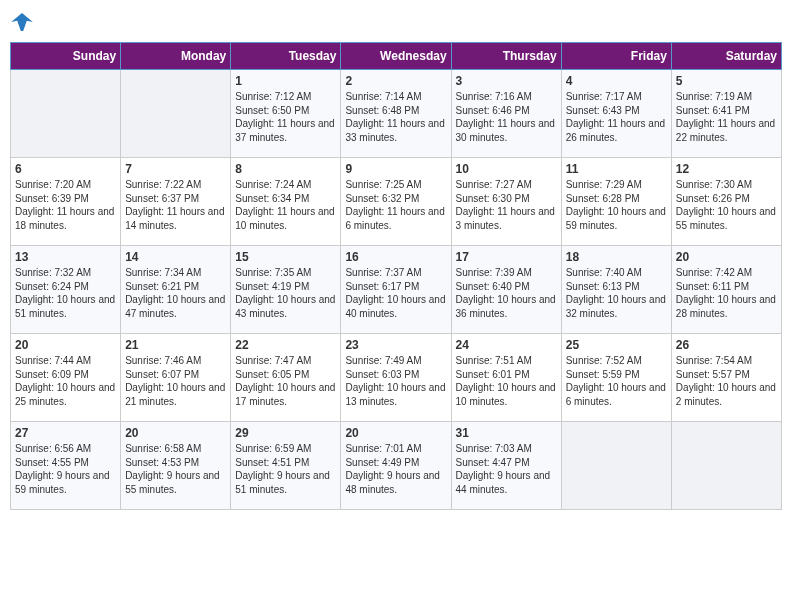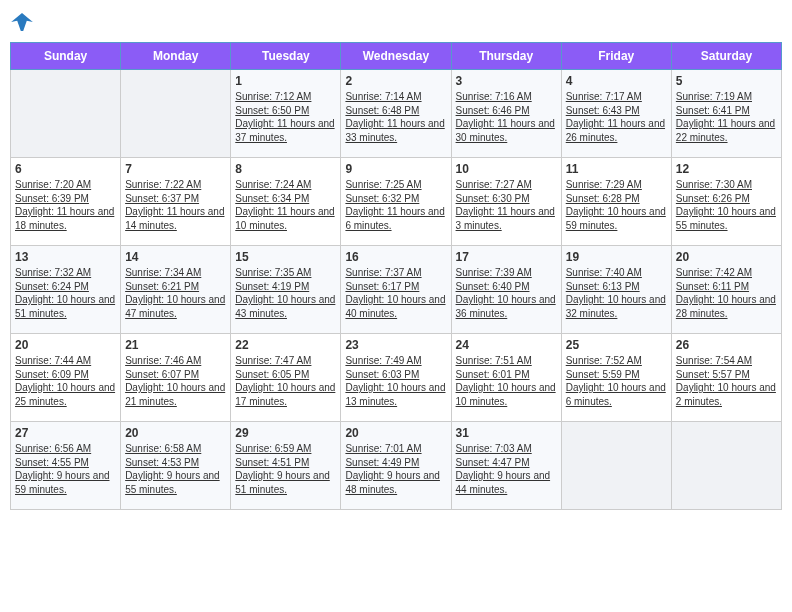--- a/index.html
+++ b/index.html
@@ -45,26 +45,26 @@
     .location {
       font-size: 16px;
       color: #555;
     }
     table {
       width: 100%;
       border-collapse: collapse;
       table-layout: fixed;
     }
     thead tr th {
-      background-color: #8b5cf6;
+      background-color: #701a75;
       color: #fff;
       font-size: 12px;
       font-weight: bold;
-      padding: 6px 13px;
-      text-align: center;
+      padding: 6px 4px;
+      text-align: right;
       border: 1px solid #5599cc;
     }
     tbody tr td {
       border: 1px solid #ccc;
       vertical-align: top;
       padding: 4px 4px 4px 4px;
       min-height: 80px;
       height: 88px;
       font-size: 10.5px;
       color: #333;
@@ -79,21 +79,20 @@
     .day-number {
       font-size: 12px;
       font-weight: bold;
       margin-bottom: 2px;
       display: block;
     }
     .cell-content {
       font-size: 10px;
       line-height: 1.35;
       color: #333;
-      text-decoration: underline;
     }
     .empty-cell {
       background: #f0f2f5 !important;
     }
   </style>
 </head>
 <body>
 
 <div class="header-area">
   <div class="logo">
@@ -227,21 +226,21 @@
 Sunset: 6:17 PM
 Daylight: 10 hours and 40 minutes.</div>
         </td>
         <td>
           <span class="day-number">17</span>
           <div class="cell-content">Sunrise: 7:39 AM
 Sunset: 6:40 PM
 Daylight: 10 hours and 36 minutes.</div>
         </td>
         <td>
-          <span class="day-number">19</span>
+          <span class="day-number">18</span>
           <div class="cell-content">Sunrise: 7:40 AM
 Sunset: 6:13 PM
 Daylight: 10 hours and 32 minutes.</div>
         </td>
         <td>
           <span class="day-number">20</span>
           <div class="cell-content">Sunrise: 7:42 AM
 Sunset: 6:11 PM
 Daylight: 10 hours and 28 minutes.</div>
         </td>

